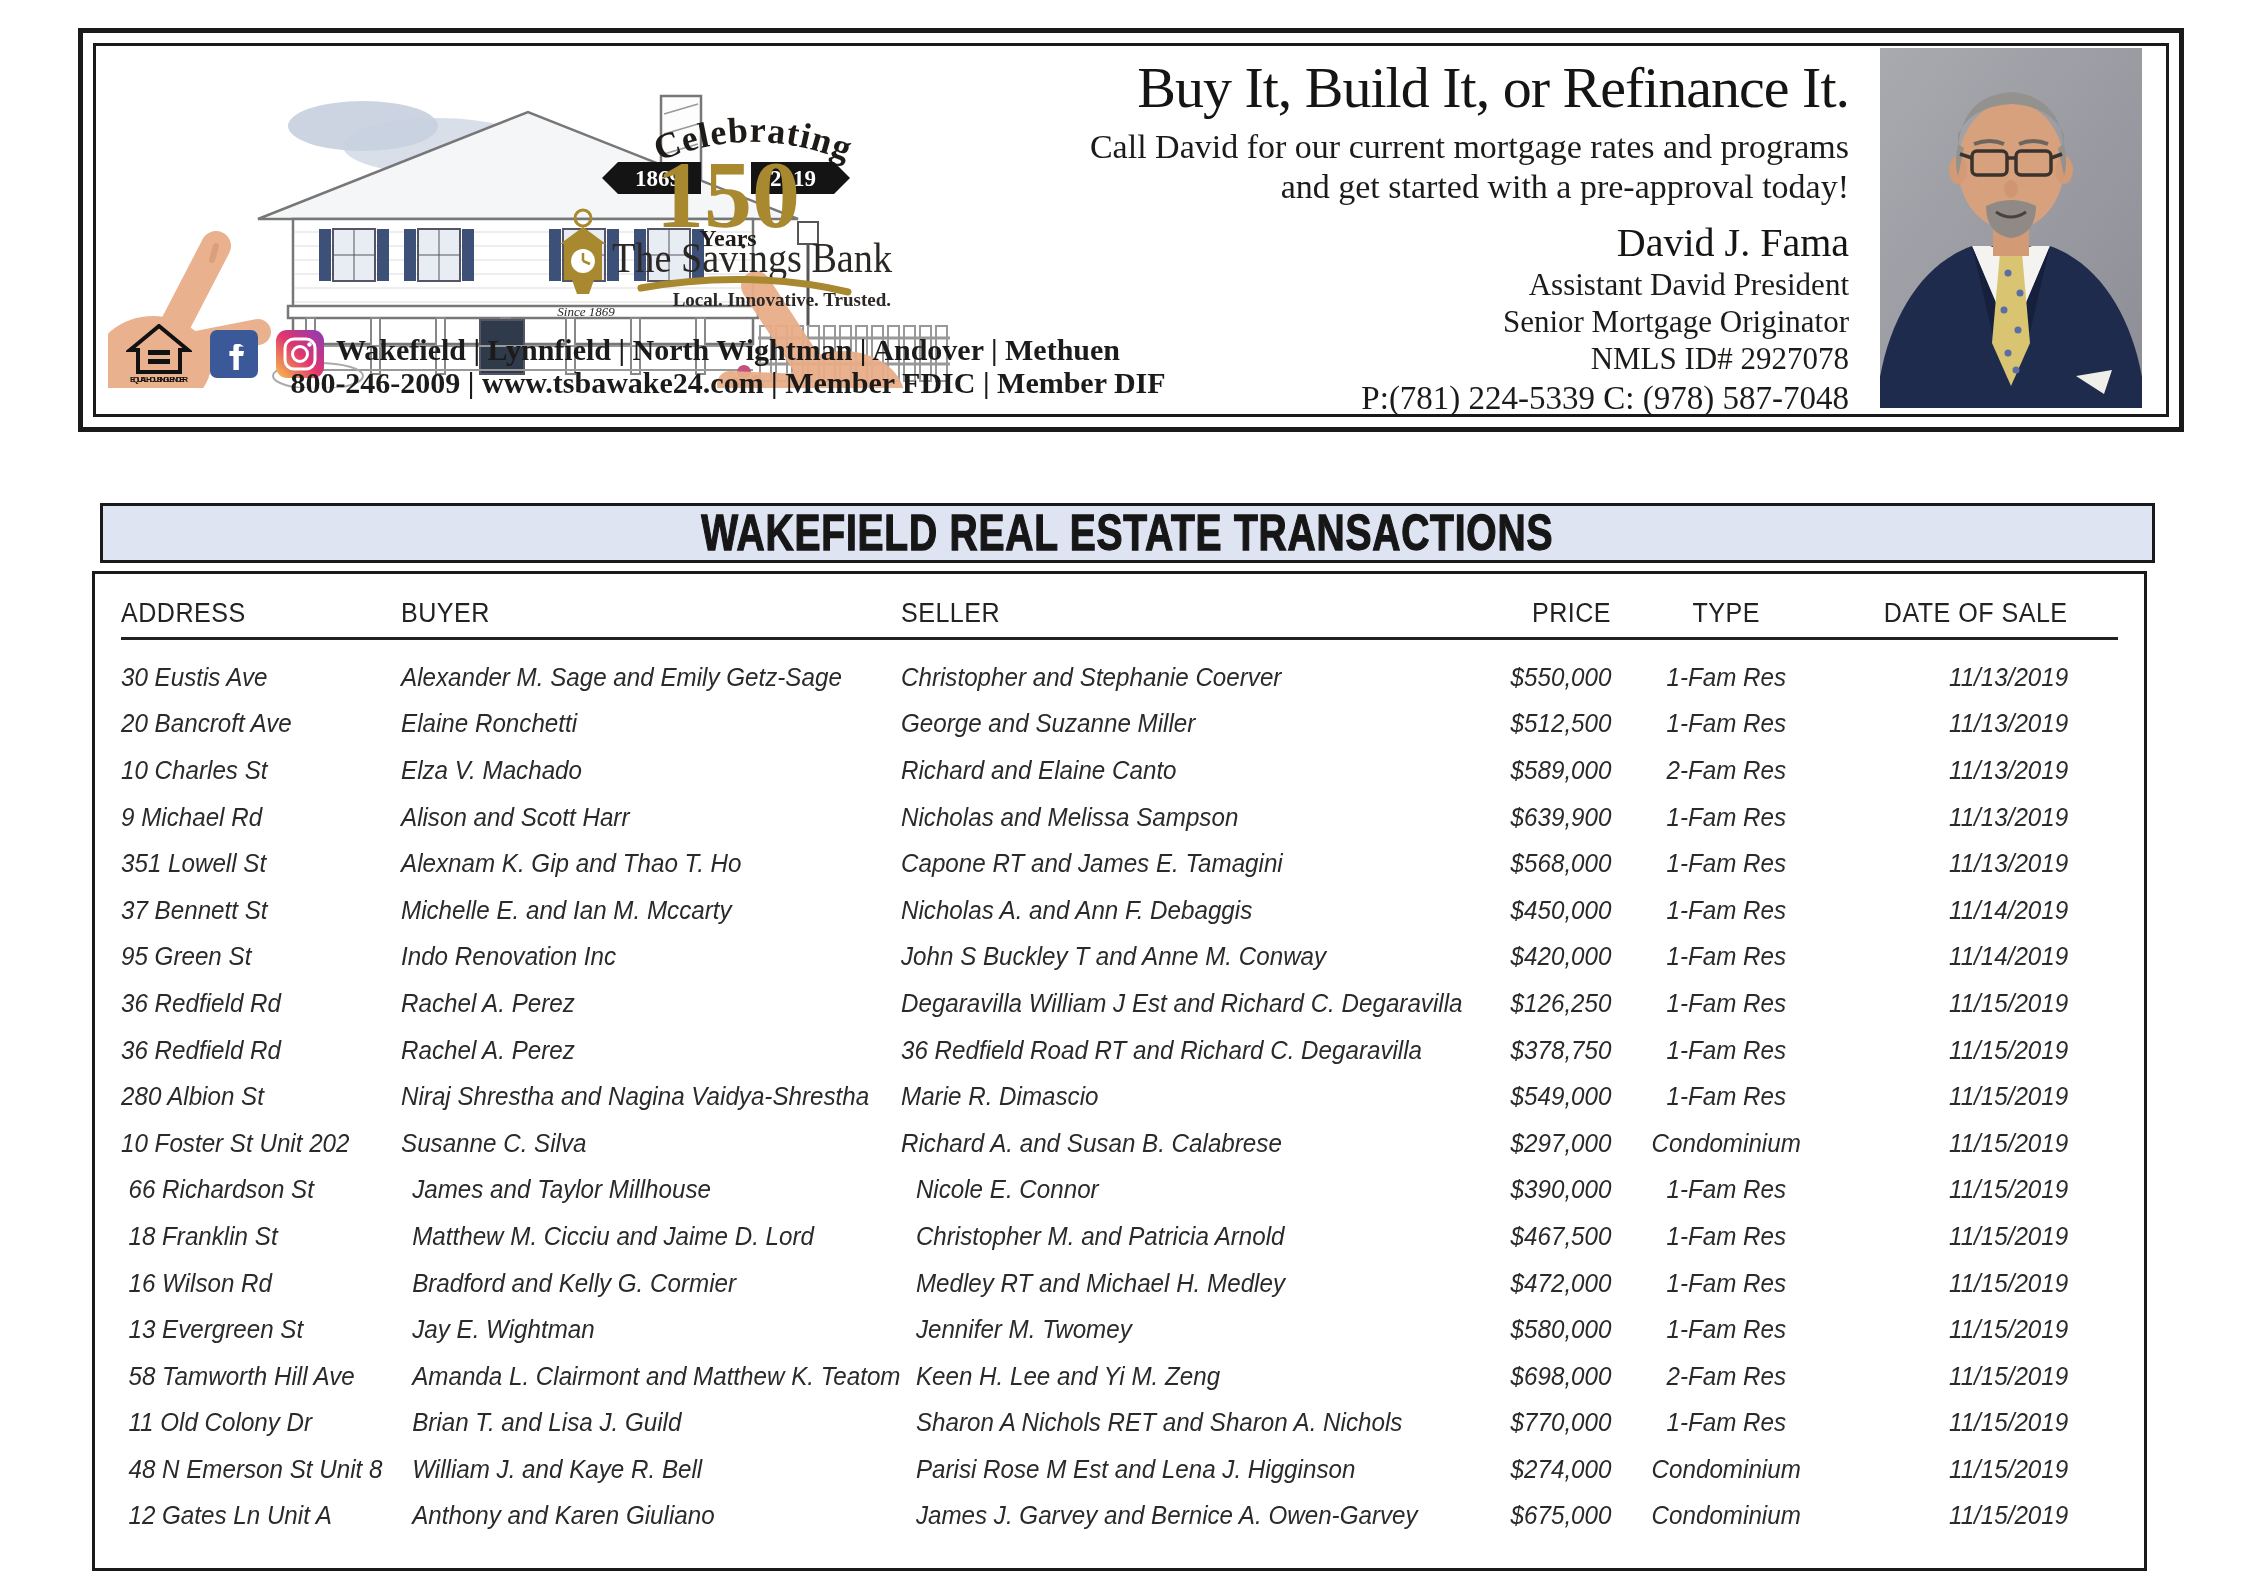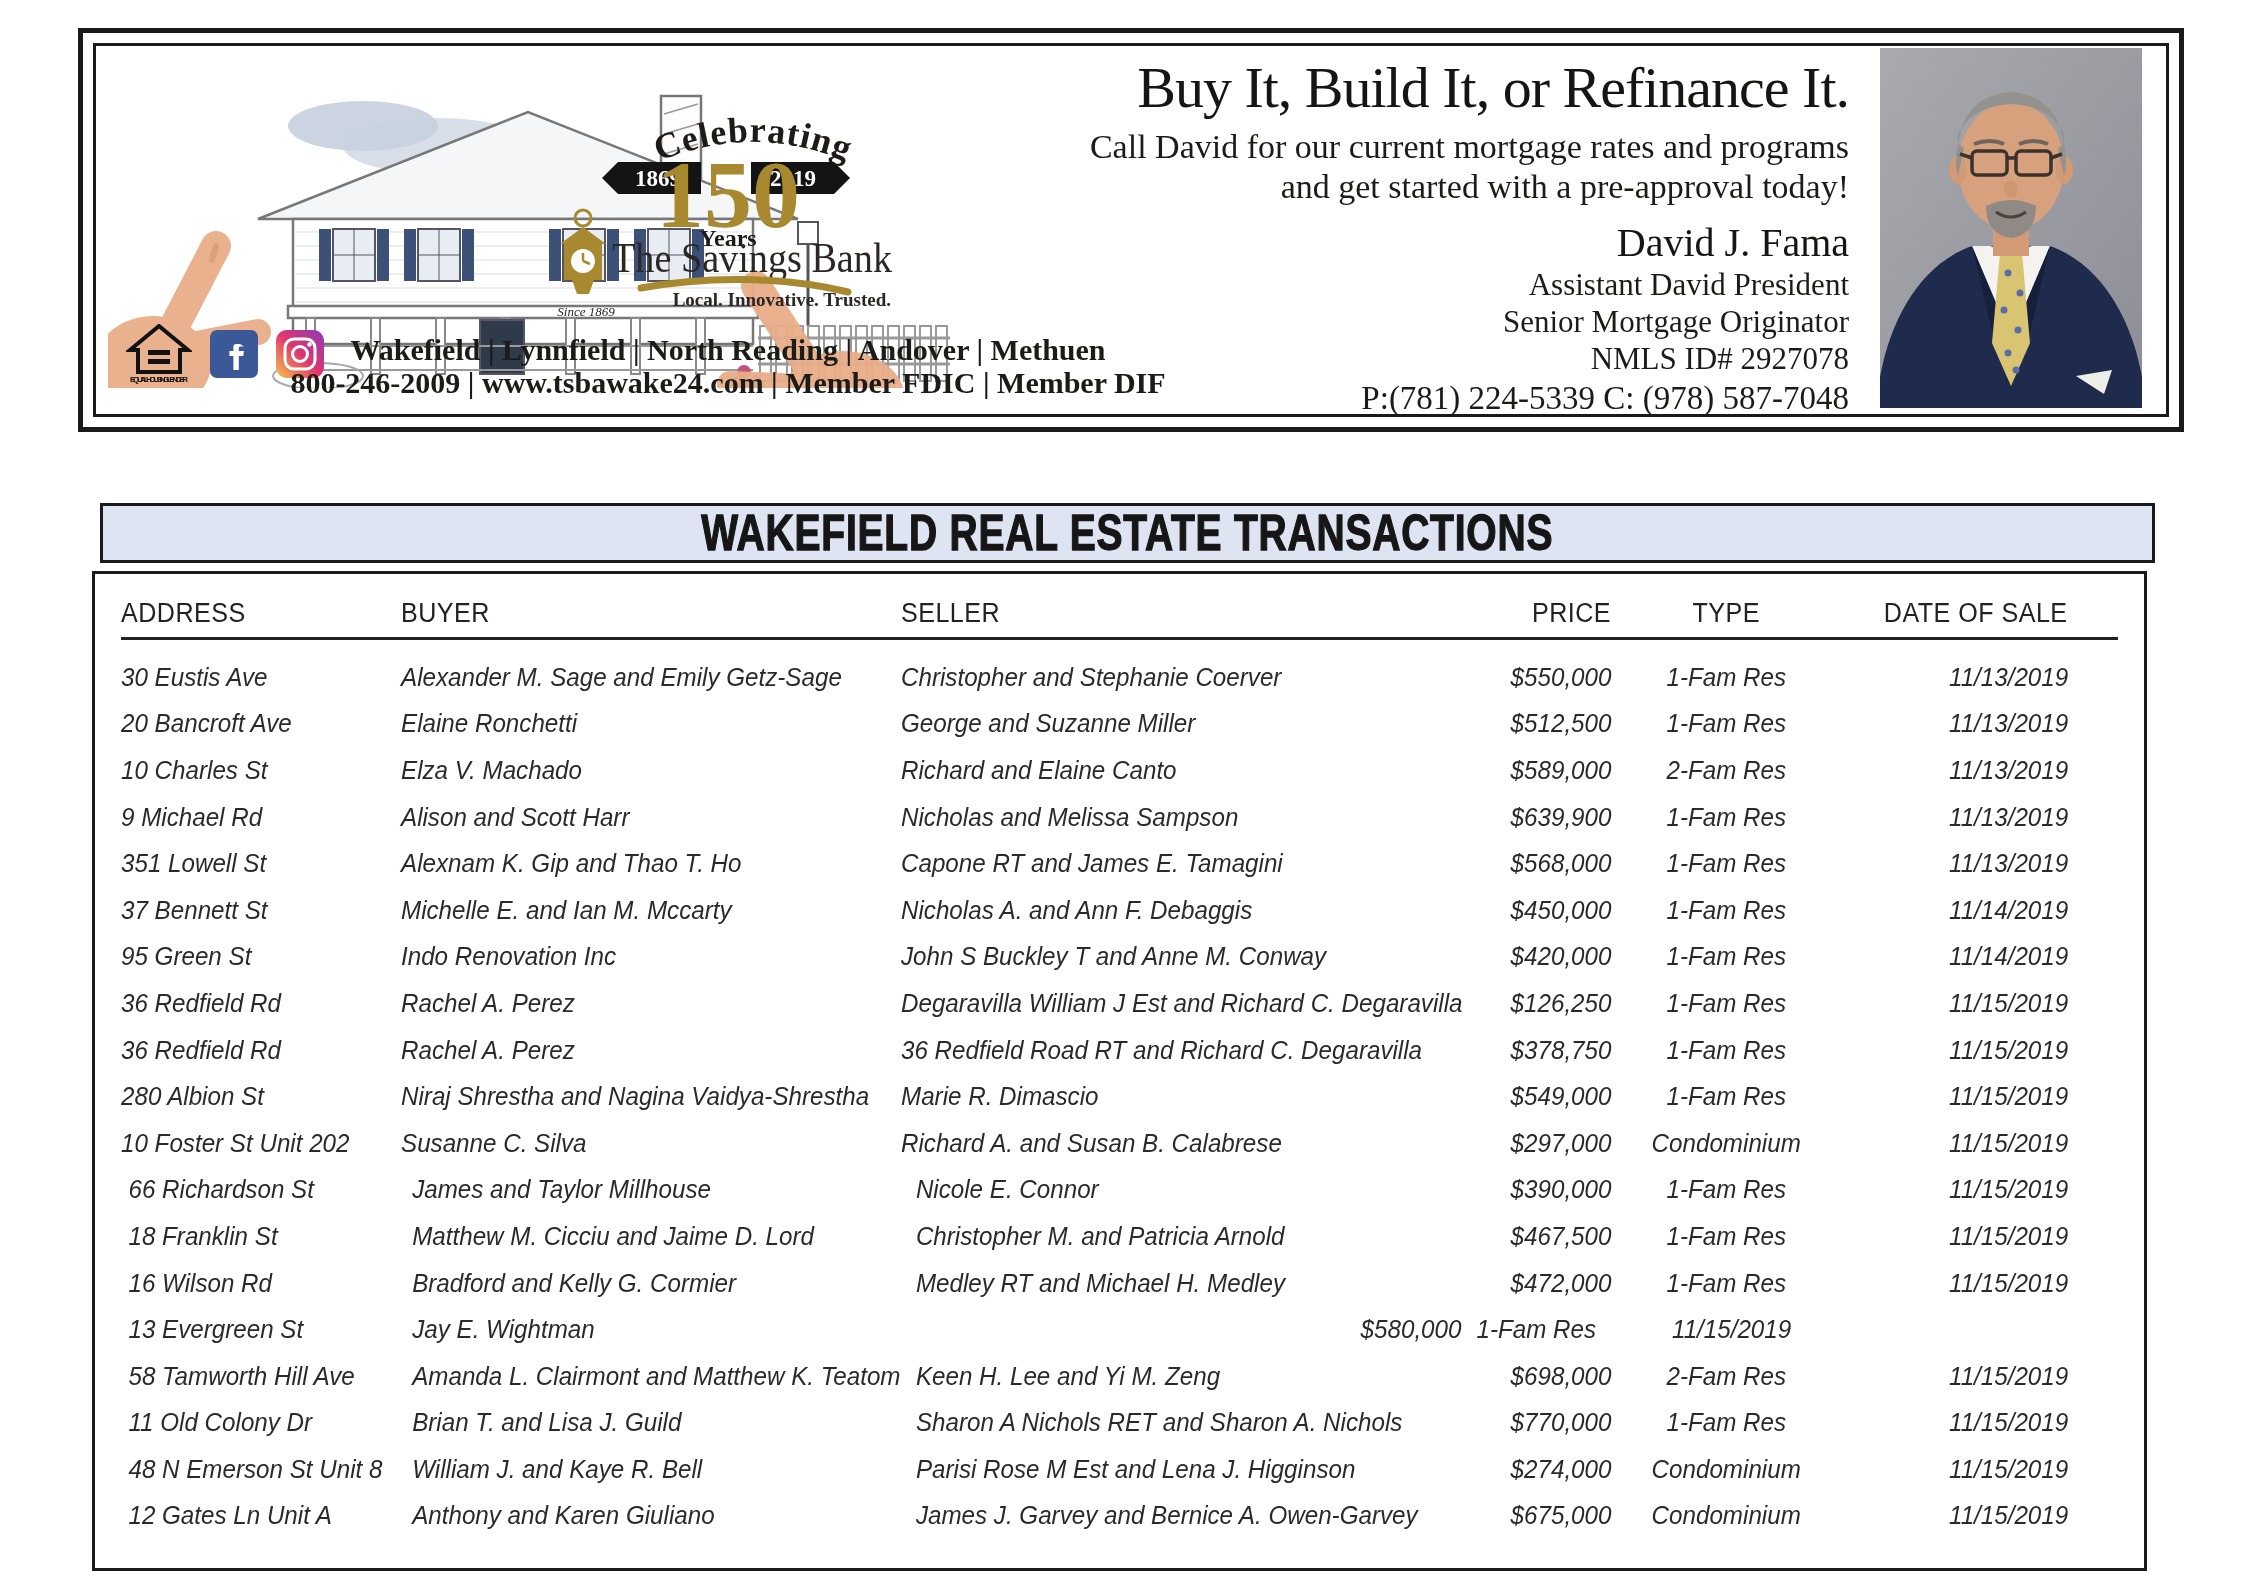--- a/index.html
+++ b/index.html
@@ -261,21 +261,21 @@
           </linearGradient>
         </defs>
         <rect width="48" height="48" rx="11" fill="url(#ig)"></rect>
         <rect x="9" y="9" width="30" height="30" rx="9" fill="none" stroke="#fff" stroke-width="3"></rect>
         <circle cx="24" cy="24" r="7.5" fill="none" stroke="#fff" stroke-width="3"></circle>
         <circle cx="33.5" cy="14.5" r="2.2" fill="#fff"></circle>
       </svg>
     </div>
 
     <div class="ad-footer">
-      <div class="line">Wakefield | Lynnfield | North Reading | Andover | Methuen</div>
+      <div class="line">Wakefield | Lynnfield | North Wightman | Andover | Methuen</div>
       <div class="line">800-246-2009 | www.tsbawake24.com | Member FDIC | Member DIF</div>
     </div>
 
   </div>
 </div>
 
 <div class="tbl-title-bar" style="background: rgb(223, 228, 243);">
   <div class="tbl-title">WAKEFIELD REAL ESTATE TRANSACTIONS</div>
 </div>
 
@@ -397,20 +397,21 @@
         <div class="cell c-address"><span>16 Wilson Rd</span></div>
         <div class="cell c-buyer"><span>Bradford and Kelly G. Cormier</span></div>
         <div class="cell c-seller"><span>Medley RT and Michael H. Medley</span></div>
         <div class="cell c-price"><span>$472,000</span></div>
         <div class="cell c-type"><span>1-Fam Res</span></div>
         <div class="cell c-date"><span>11/15/2019</span></div>
       </div>
       <div class="trow indent">
         <div class="cell c-address"><span>13 Evergreen St</span></div>
         <div class="cell c-buyer"><span>Jay E. Wightman</span></div>
+        <div class="cell c-seller"><span>Jennifer M. Twomey</span></div>
         <div class="cell c-price"><span>$580,000</span></div>
         <div class="cell c-type"><span>1-Fam Res</span></div>
         <div class="cell c-date"><span>11/15/2019</span></div>
       </div>
       <div class="trow indent">
         <div class="cell c-address"><span>58 Tamworth Hill Ave</span></div>
         <div class="cell c-buyer"><span>Amanda L. Clairmont and Matthew K. Teatom</span></div>
         <div class="cell c-seller"><span>Keen H. Lee and Yi M. Zeng</span></div>
         <div class="cell c-price"><span>$698,000</span></div>
         <div class="cell c-type"><span>2-Fam Res</span></div>

